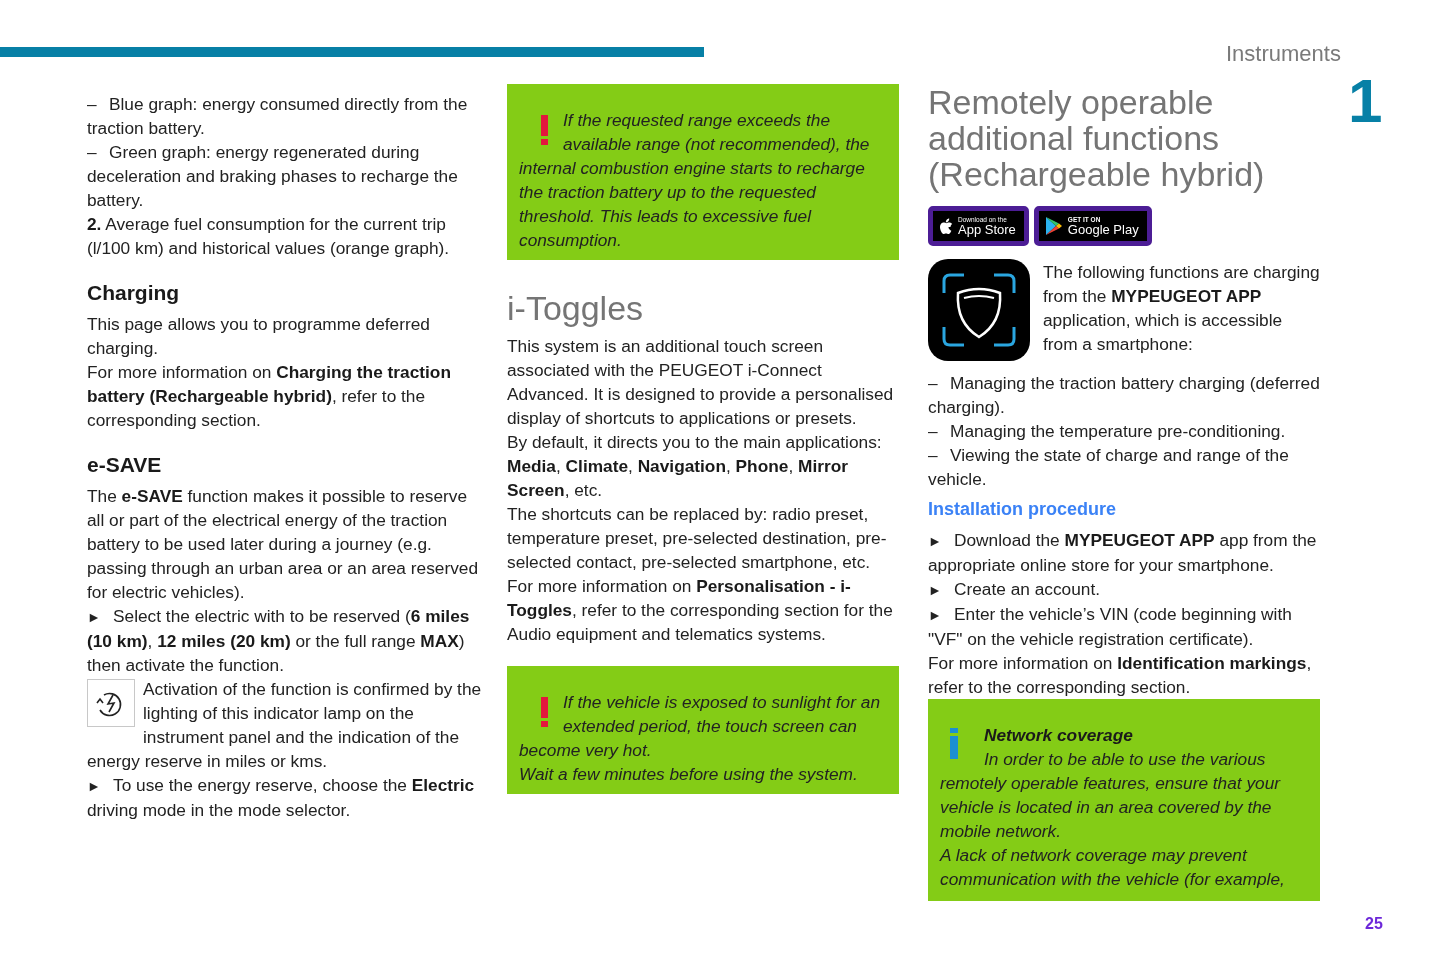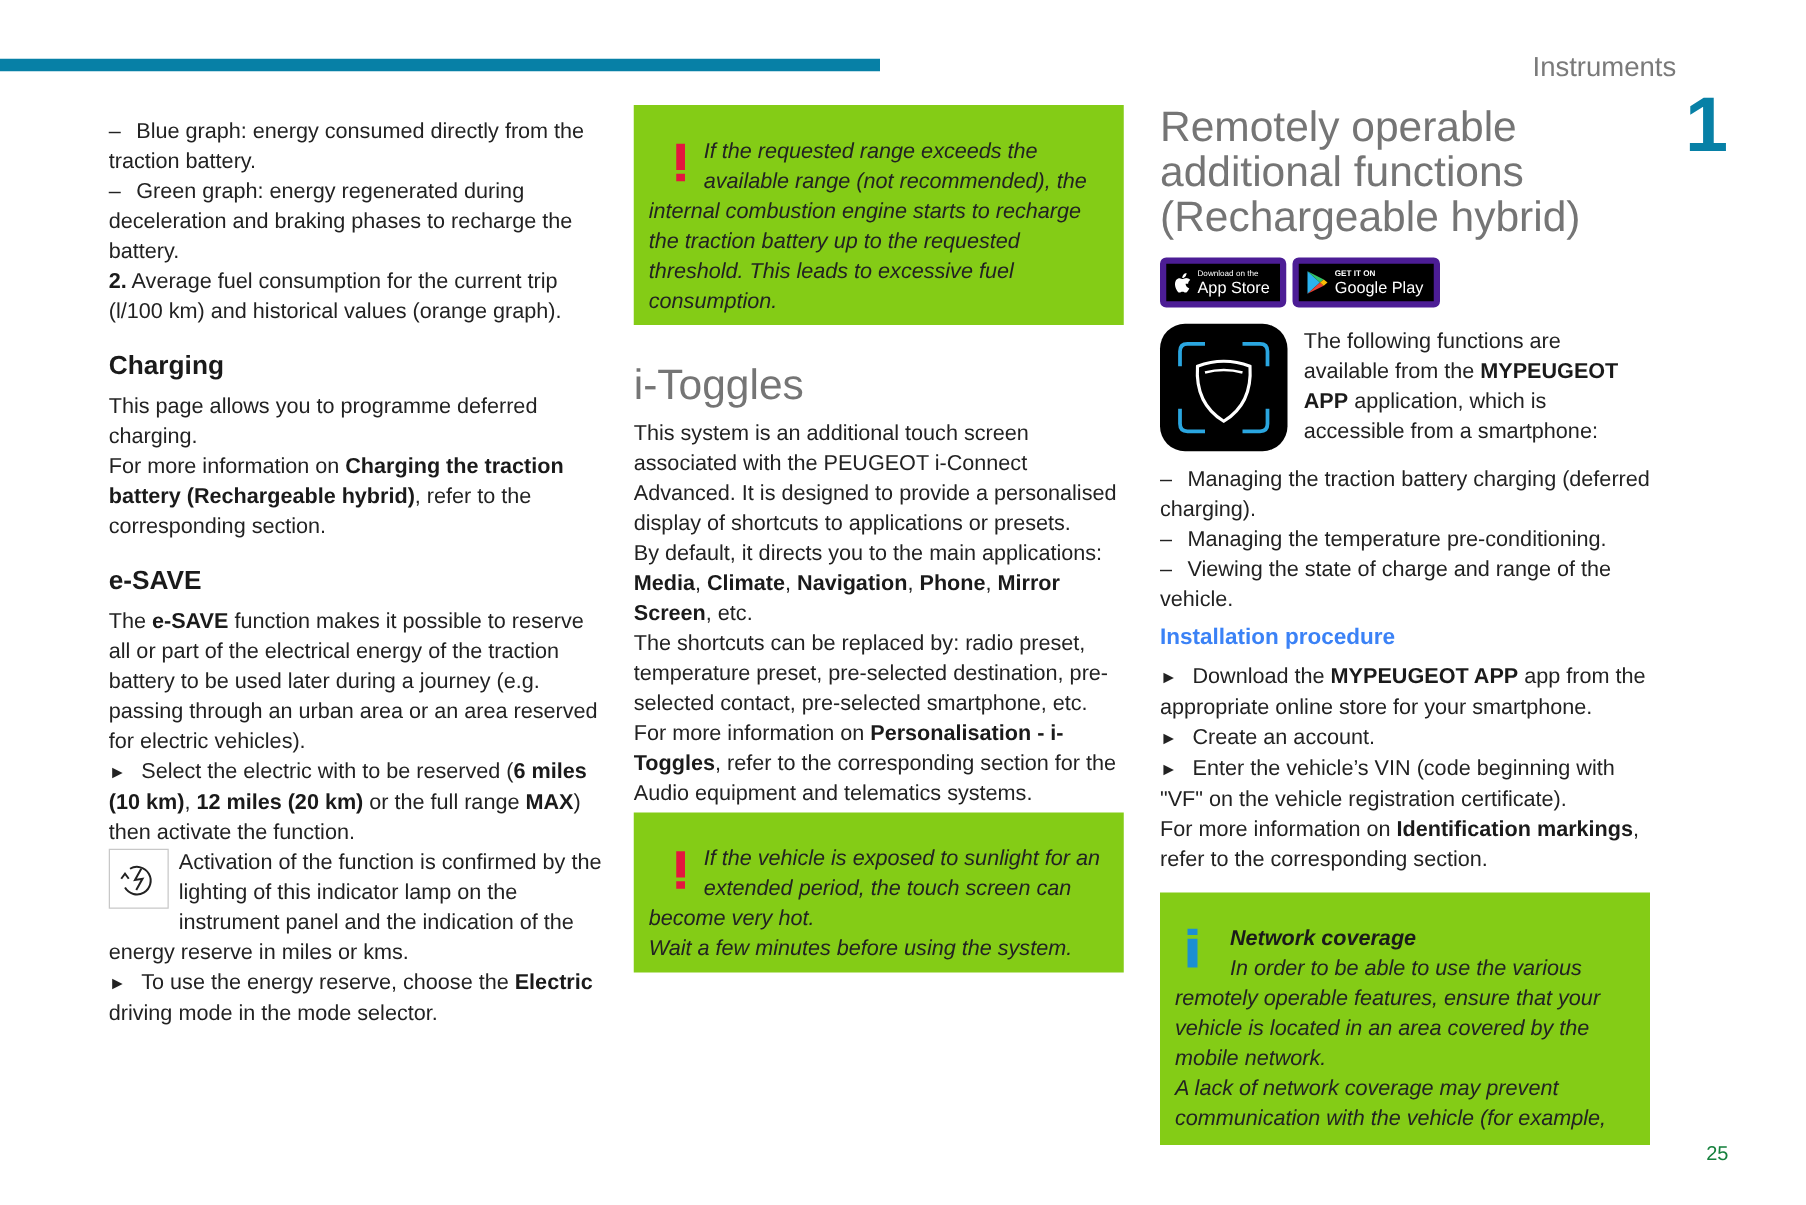--- a/index.html
+++ b/index.html
@@ -3,21 +3,21 @@
 <meta charset="utf-8">
 <style>
   html, body { margin: 0; padding: 0; }
   body {
     width: 1445px; height: 964px; position: relative; background: #ffffff;
     font-family: "Liberation Sans", sans-serif; color: #222222; overflow: hidden;
   }
   .topbar { position: absolute; left: 0; top: 47px; width: 704px; height: 10px; background: #0780a6; }
   .section-label { position: absolute; left: 1226px; top: 41px; font-size: 22px; color: #7a7a7a; }
   .chapter-num { position: absolute; left: 1348px; top: 70px; font-size: 62px; font-weight: bold; color: #0780a6; line-height: 1; }
-  .page-num { position: absolute; left: 1365px; top: 915px; font-size: 16px; font-weight: normal; color: #15803d; }
+  .page-num { position: absolute; left: 1365px; top: 915px; font-size: 16px; font-weight: bold; color: #6d28d9; }
 
   .col { position: absolute; font-size: 17.3px; line-height: 24px; }
   .col p { margin: 0; }
   .col1 { left: 87px; top: 92px; width: 395px; }
   .col2 { left: 507px; top: 84px; width: 392px; }
   .col3 { left: 928px; top: 84px; width: 392px; }
 
   b { font-weight: bold; color: #1a1a1a; }
   .h2 { font-size: 21px; font-weight: bold; margin: 20px 0 6px 0 !important; line-height: 26px; color: #1a1a1a; }
   .h3 { font-size: 18px; font-weight: bold; margin: 6px 0 7px 0 !important; color: #3b82f6; }
@@ -84,21 +84,21 @@
       </span>
     <p>If the requested range exceeds the available range (not recommended), the internal combustion engine starts to recharge the traction battery up to the requested threshold. This leads to excessive fuel consumption.</p>
   </div>
 
   <p class="h1" style="margin-top:30px;margin-bottom:8px;">i-Toggles</p>
   <p>This system is an additional touch screen associated with the PEUGEOT i-Connect Advanced. It is designed to provide a personalised display of shortcuts to applications or presets.</p>
   <p><span>By default, it directs you to the main applications: </span><b>Media</b><span>, </span><b>Climate</b><span>, </span><b>Navigation</b><span>, </span><b>Phone</b><span>, </span><b>Mirror Screen</b><span>, etc.</span></p>
   <p>The shortcuts can be replaced by: radio preset, temperature preset, pre-selected destination, pre-selected contact, pre-selected smartphone, etc.</p>
   <p><span>For more information on </span><b>Personalisation - i-Toggles</b><span>, refer to the corresponding section for the Audio equipment and telematics systems.</span></p>
 
-  <div class="notebox" style="margin-top:4px;height:94px;">
+  <div class="notebox" style="margin-top:20px;height:94px;">
     <span class="ico warn-ico">
         <span class="bar"></span>
         <span class="dot"></span>
       </span>
     <p>If the vehicle is exposed to sunlight for an extended period, the touch screen can become very hot.</p>
     <p>Wait a few minutes before using the system.</p>
   </div>
 </div>
 
 <div class="col col3">
@@ -132,36 +132,36 @@
     <div class="app-icon">
       <svg width="102" height="102" viewBox="0 0 102 102">
         <path d="M16 34 V22 Q16 16 22 16 H36" fill="none" stroke="#2aa6e0" stroke-width="3"></path>
         <path d="M66 16 H80 Q86 16 86 22 V34" fill="none" stroke="#2aa6e0" stroke-width="3"></path>
         <path d="M16 68 V80 Q16 86 22 86 H36" fill="none" stroke="#2aa6e0" stroke-width="3"></path>
         <path d="M66 86 H80 Q86 86 86 80 V68" fill="none" stroke="#2aa6e0" stroke-width="3"></path>
         <path d="M30 34 Q51 26 72 34 Q74 64 51 78 Q28 64 30 34 Z" fill="none" stroke="#fff" stroke-width="2.5"></path>
         <path d="M36 39 Q51 35 66 39" fill="none" stroke="#fff" stroke-width="2"></path>
       </svg>
     </div>
-    <p style="padding-top:2px;"><span>The following functions are available from the </span><b>MYPEUGEOT APP</b><span> application, which is accessible from a smartphone:</span></p>
+    <p style="padding-top:2px;"><span>The following functions are charging from the </span><b>MYPEUGEOT APP</b><span> application, which is accessible from a smartphone:</span></p>
   </div>
 
   <div style="margin-top:10px;">
     <p><span class="bullet">–</span><span>Managing the traction battery charging (deferred charging).</span></p>
     <p><span class="bullet">–</span><span>Managing the temperature pre-conditioning.</span></p>
     <p><span class="bullet">–</span><span>Viewing the state of charge and range of the vehicle.</span></p>
   </div>
 
   <p class="h3">Installation procedure</p>
   <p><span class="arrow">►</span><span>Download the </span><b>MYPEUGEOT APP</b><span> app from the appropriate online store for your smartphone.</span></p>
   <p><span class="arrow">►</span><span>Create an account.</span></p>
   <p><span class="arrow">►</span><span>Enter the vehicle’s VIN (code beginning with "VF" on the vehicle registration certificate).</span></p>
   <p><span>For more information on </span><b>Identification markings</b><span>, refer to the corresponding section.</span></p>
 
-  <div class="notebox" style="margin-top:15px;height:168px;">
+  <div class="notebox" style="margin-top:0;height:168px;">
     <span class="ico info-ico">
         <span class="dot"></span>
         <span class="bar"></span>
       </span>
     <p><b>Network coverage</b></p>
     <p>In order to be able to use the various remotely operable features, ensure that your vehicle is located in an area covered by the mobile network.</p>
     <p>A lack of network coverage may prevent communication with the vehicle (for example,</p>
   </div>
 </div>
 

